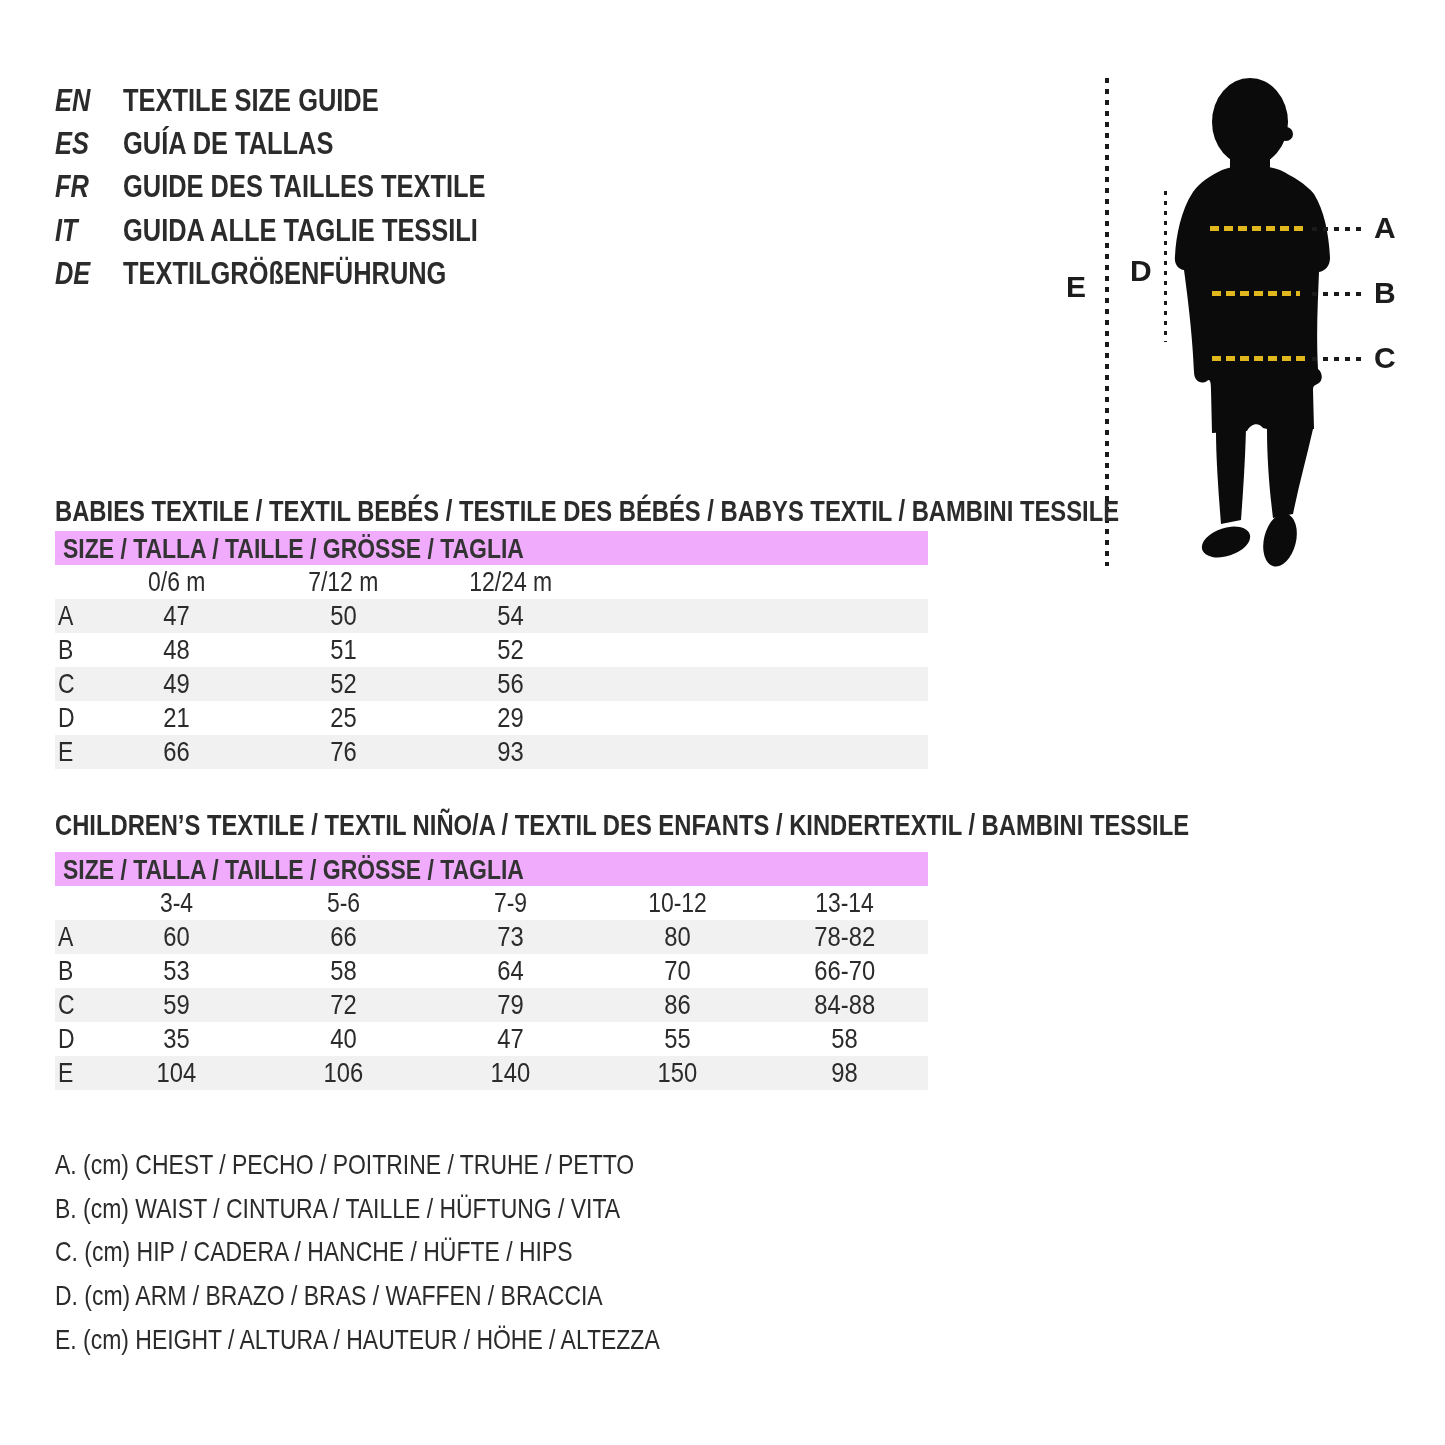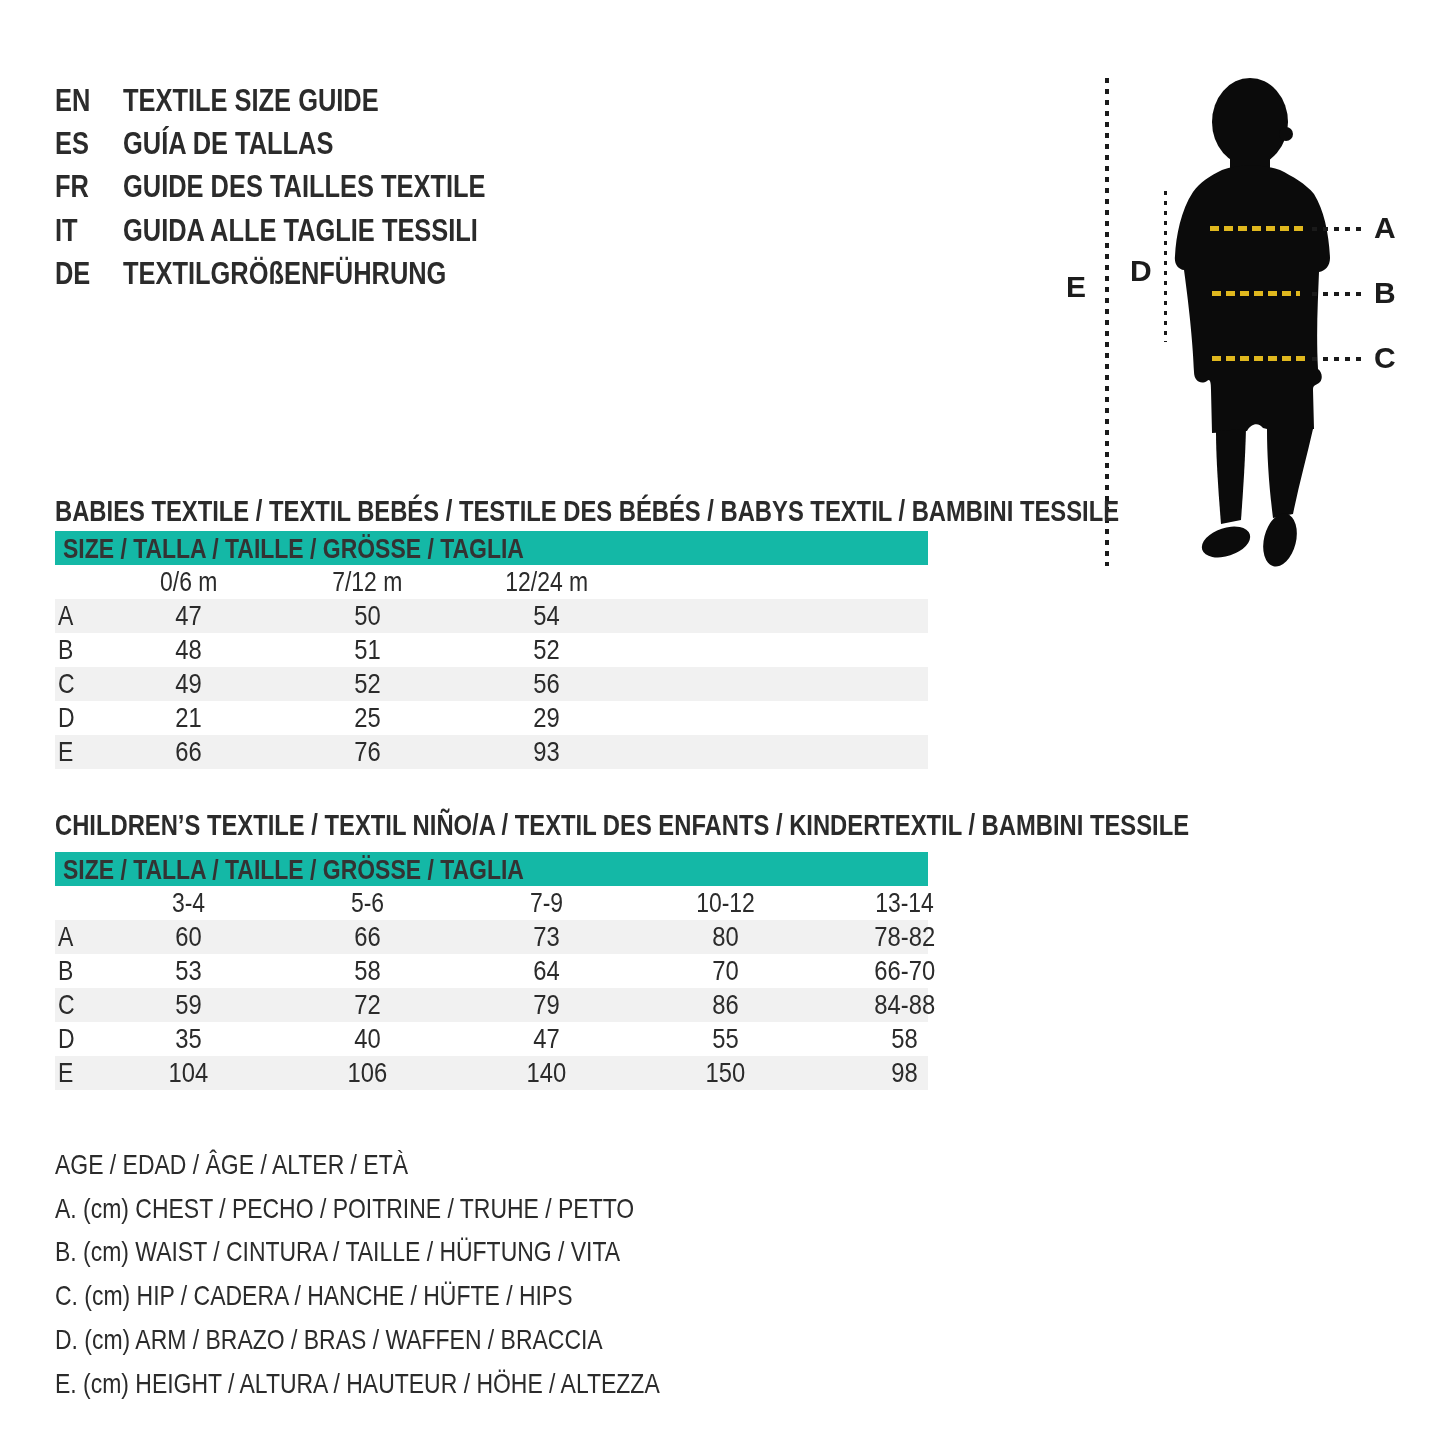--- a/index.html
+++ b/index.html
@@ -13,35 +13,35 @@
   }
   .abs { position:absolute; }
 
   
   .cz  { display:inline-block; transform:scaleX(.82); transform-origin:0 50%; white-space:nowrap; }
   .czc { display:inline-block; transform:scaleX(.85); transform-origin:50% 50%; white-space:nowrap; }
 
   
   .lang-block { left:55px; top:79px; }
   .lang-row { display:flex; height:43.3px; align-items:center; font-size:31px; font-weight:700; color:#2b2b2b; }
-  .lang-code { width:68px; flex:0 0 68px; }
+  .lang-code { width:68px; flex:0 0 68px;font-style:italic; }
 
   
   .sec-title { left:55px; font-size:29px; font-weight:700; color:#2b2b2b;margin-top:17px; }
 
   
   .gtable { left:55px; width:873px; }
   .size-bar {
-    height:34px; background:#14b8a6; line-height:36px;
+    height:34px; background:#f0abfc; line-height:36px;
     padding-left:8px; font-size:28px; font-weight:700; color:#333333;
   }
   .trow {
     display:grid;
     grid-template-columns:38px 167px 167px 167px 167px 167px;
-    height:34px; line-height:34px; font-size:28px; color:#2b2b2b;gap:12px;
+    height:34px; line-height:34px; font-size:28px; color:#2b2b2b;
   }
   .trow.head { font-size:27px; }
   .trow.odd { background:#f1f1f1; }
   .trow .lbl { padding-left:3px; text-align:left; }
   .trow .val { text-align:center; }
 
   
   .legend { left:55px; top:1143px; }
   .legend-line { height:43.8px; font-size:28px; color:#2b2b2b; display:flex; align-items:center; }
 
@@ -236,23 +236,20 @@
     <div class="val"><span class="czc">104</span></div>
     <div class="val"><span class="czc">106</span></div>
     <div class="val"><span class="czc">140</span></div>
     <div class="val"><span class="czc">150</span></div>
     <div class="val"><span class="czc">98</span></div>
   </div>
 </div>
 
 <div class="abs legend">
   <div class="legend-line">
-      <span class="cz">AGE / EDAD / ÂGE / ALTER / ETÀ</span>
-    </div>
-  <div class="legend-line">
       <span class="cz">A. (cm) CHEST / PECHO / POITRINE / TRUHE / PETTO</span>
     </div>
   <div class="legend-line">
       <span class="cz">B. (cm) WAIST / CINTURA / TAILLE / HÜFTUNG / VITA</span>
     </div>
   <div class="legend-line">
       <span class="cz">C. (cm) HIP / CADERA / HANCHE / HÜFTE / HIPS</span>
     </div>
   <div class="legend-line">
       <span class="cz">D. (cm) ARM / BRAZO / BRAS / WAFFEN / BRACCIA</span>

